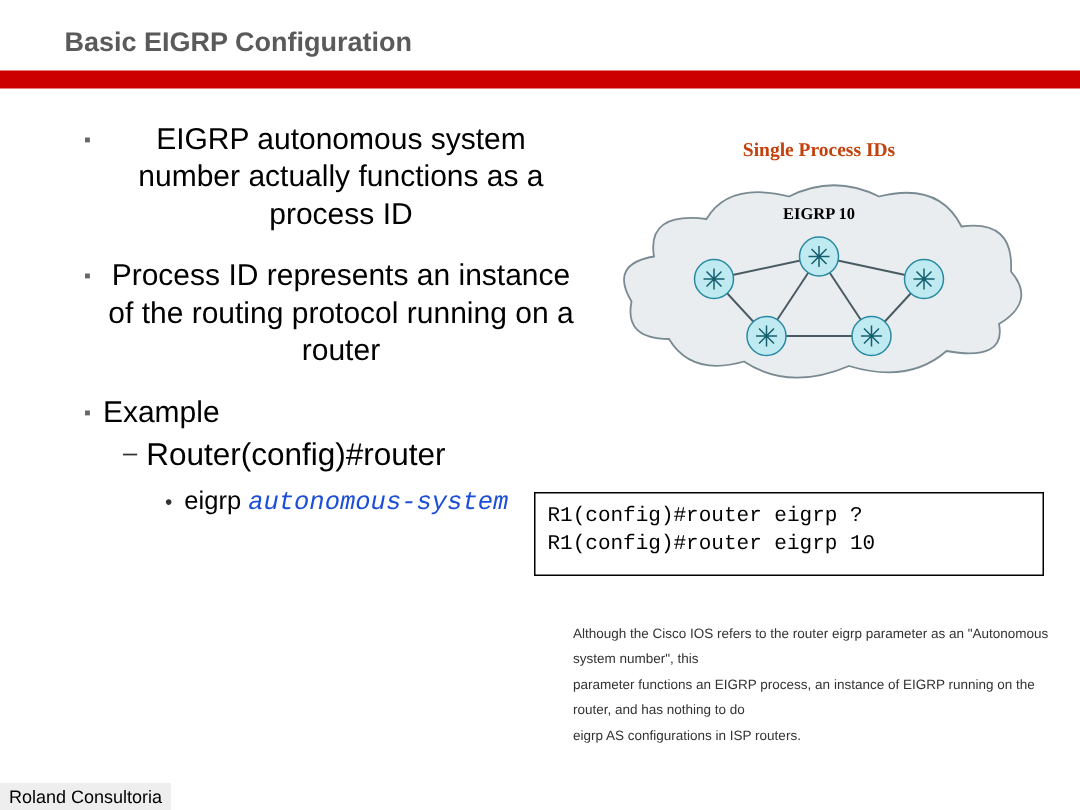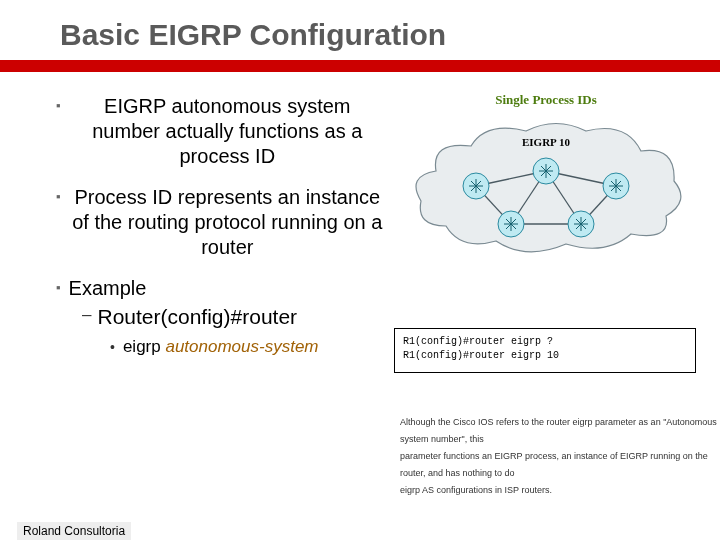--- a/index.html
+++ b/index.html
@@ -10,24 +10,24 @@
     background: #fff;
     position: relative;
     overflow: hidden;
   }
   .slide {
     width: 100%;
     height: 100%;
     position: relative;
   }
   .title {
-    font-size: 30px;
+    font-size: 18px;
     font-weight: bold;
     color: #5a5a5a;
-    padding: 18px 0 0 60px;
+    padding: 18px 0 0 43px;
   }
   .red-bar {
     background: #c00;
     height: 12px;
     margin-top: 8px;
     width: 100%;
   }
   .content {
     padding: 22px 12px 0 56px;
     position: relative;
@@ -80,70 +80,71 @@
     color: #333;
     font-size: 14px;
     margin-right: 8px;
     line-height: 20px;
   }
   .sub2-text {
     font-size: 17px;
     color: #000;
   }
   .kw {
-    color: #a16207;
+    color: #1d4ed8;
     font-style: italic;
+    font-family: Liberation Mono, monospace;
   }
   
   .cloud-wrap {
     position: absolute;
     right: 24px;
     top: 92px;
     width: 300px;
     text-align: center;
   }
   .cloud-title {
     font-family: "Times New Roman", serif;
     font-weight: bold;
     font-size: 13px;
-    color: #4d7c0f;
+    color: #c2410c;
     margin-bottom: 8px;
   }
   .cloud-svg {
     width: 280px;
     height: 150px;
   }
   
   .codebox {
     position: absolute;
     right: 24px;
     top: 328px;
-    width: 302px;
+    width: 340px;
     border: 1px solid #000;
     background: #fff;
     padding: 6px 8px 10px 8px;
     font-family: "Courier New", monospace;
-    font-size: 10px;
+    font-size: 14px;
     line-height: 1.35;
     color: #000;
   }
   
   .caption {
     position: absolute;
-    right: 0;
+    right: 18px;
     top: 414px;
     width: 320px;
     font-size: 9px;
     line-height: 1.9;
     color: #333;
     text-align: left;
   }
   .footer {
     position: absolute;
-    left: 17px;
+    left: 0;
     bottom: 0;
     background: #eee;
     font-size: 12px;
     color: #000;
     padding: 2px 6px;
   }
 </style>
 </head>
 <body>
 

